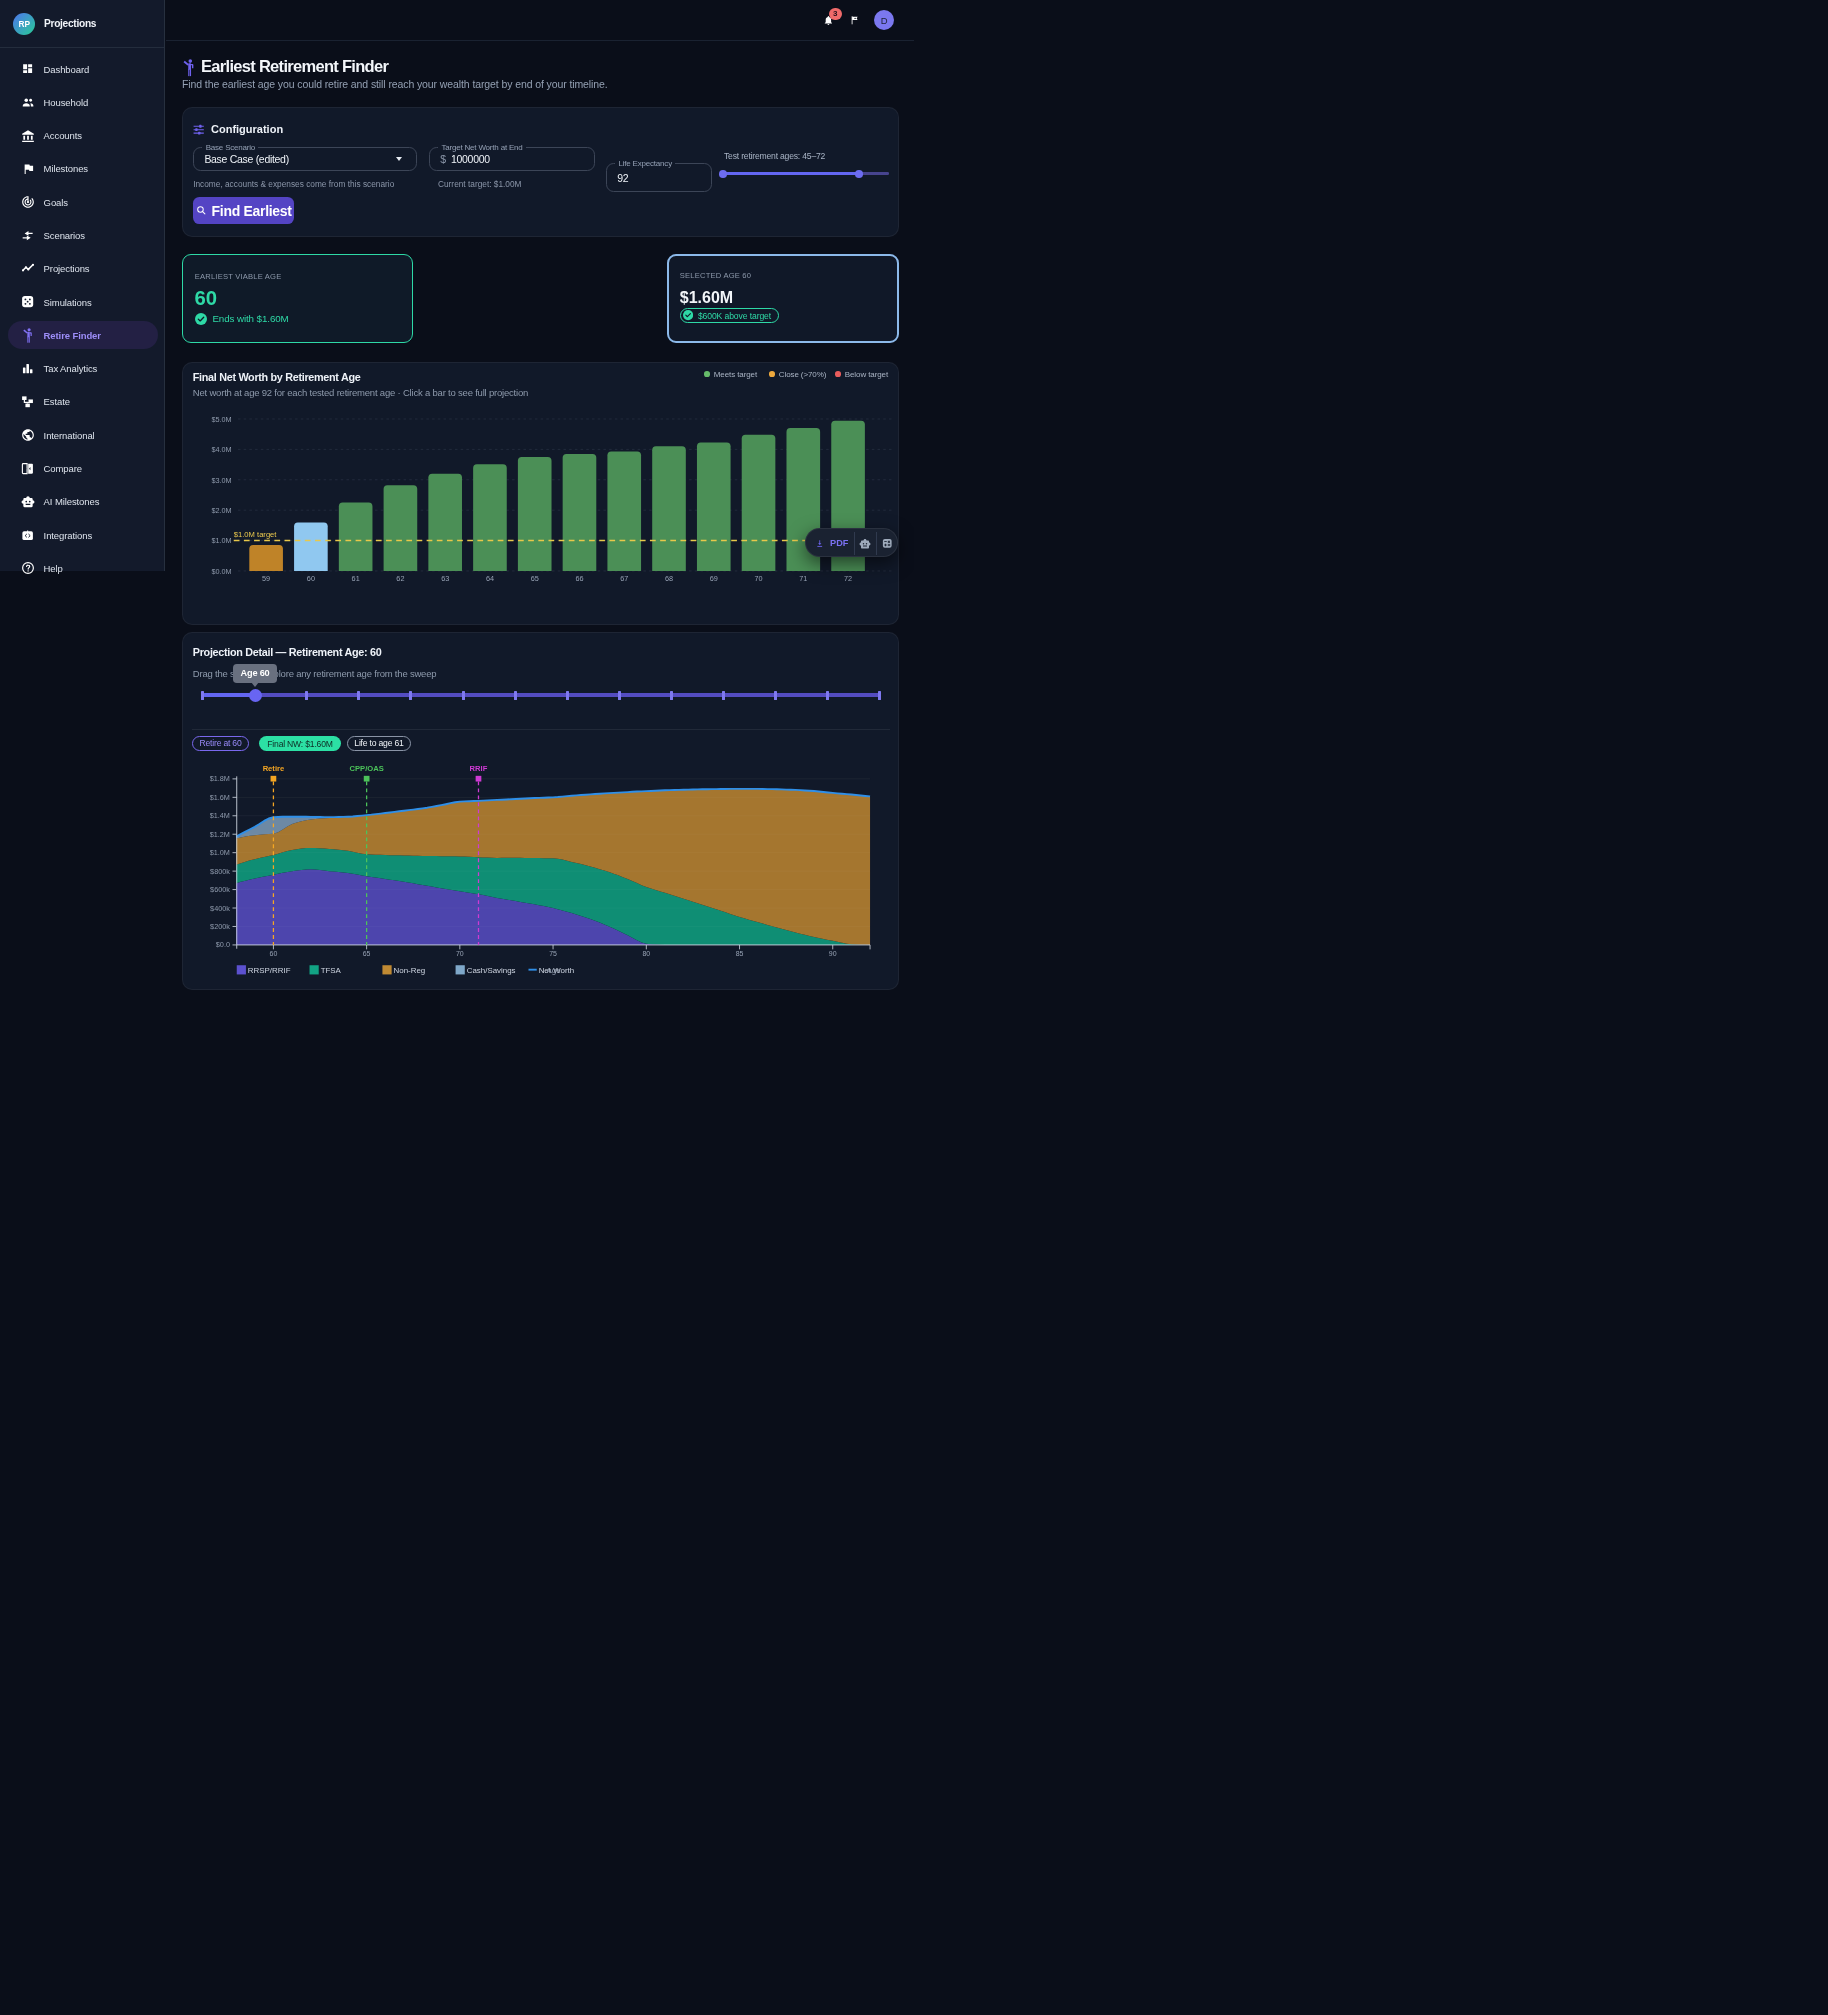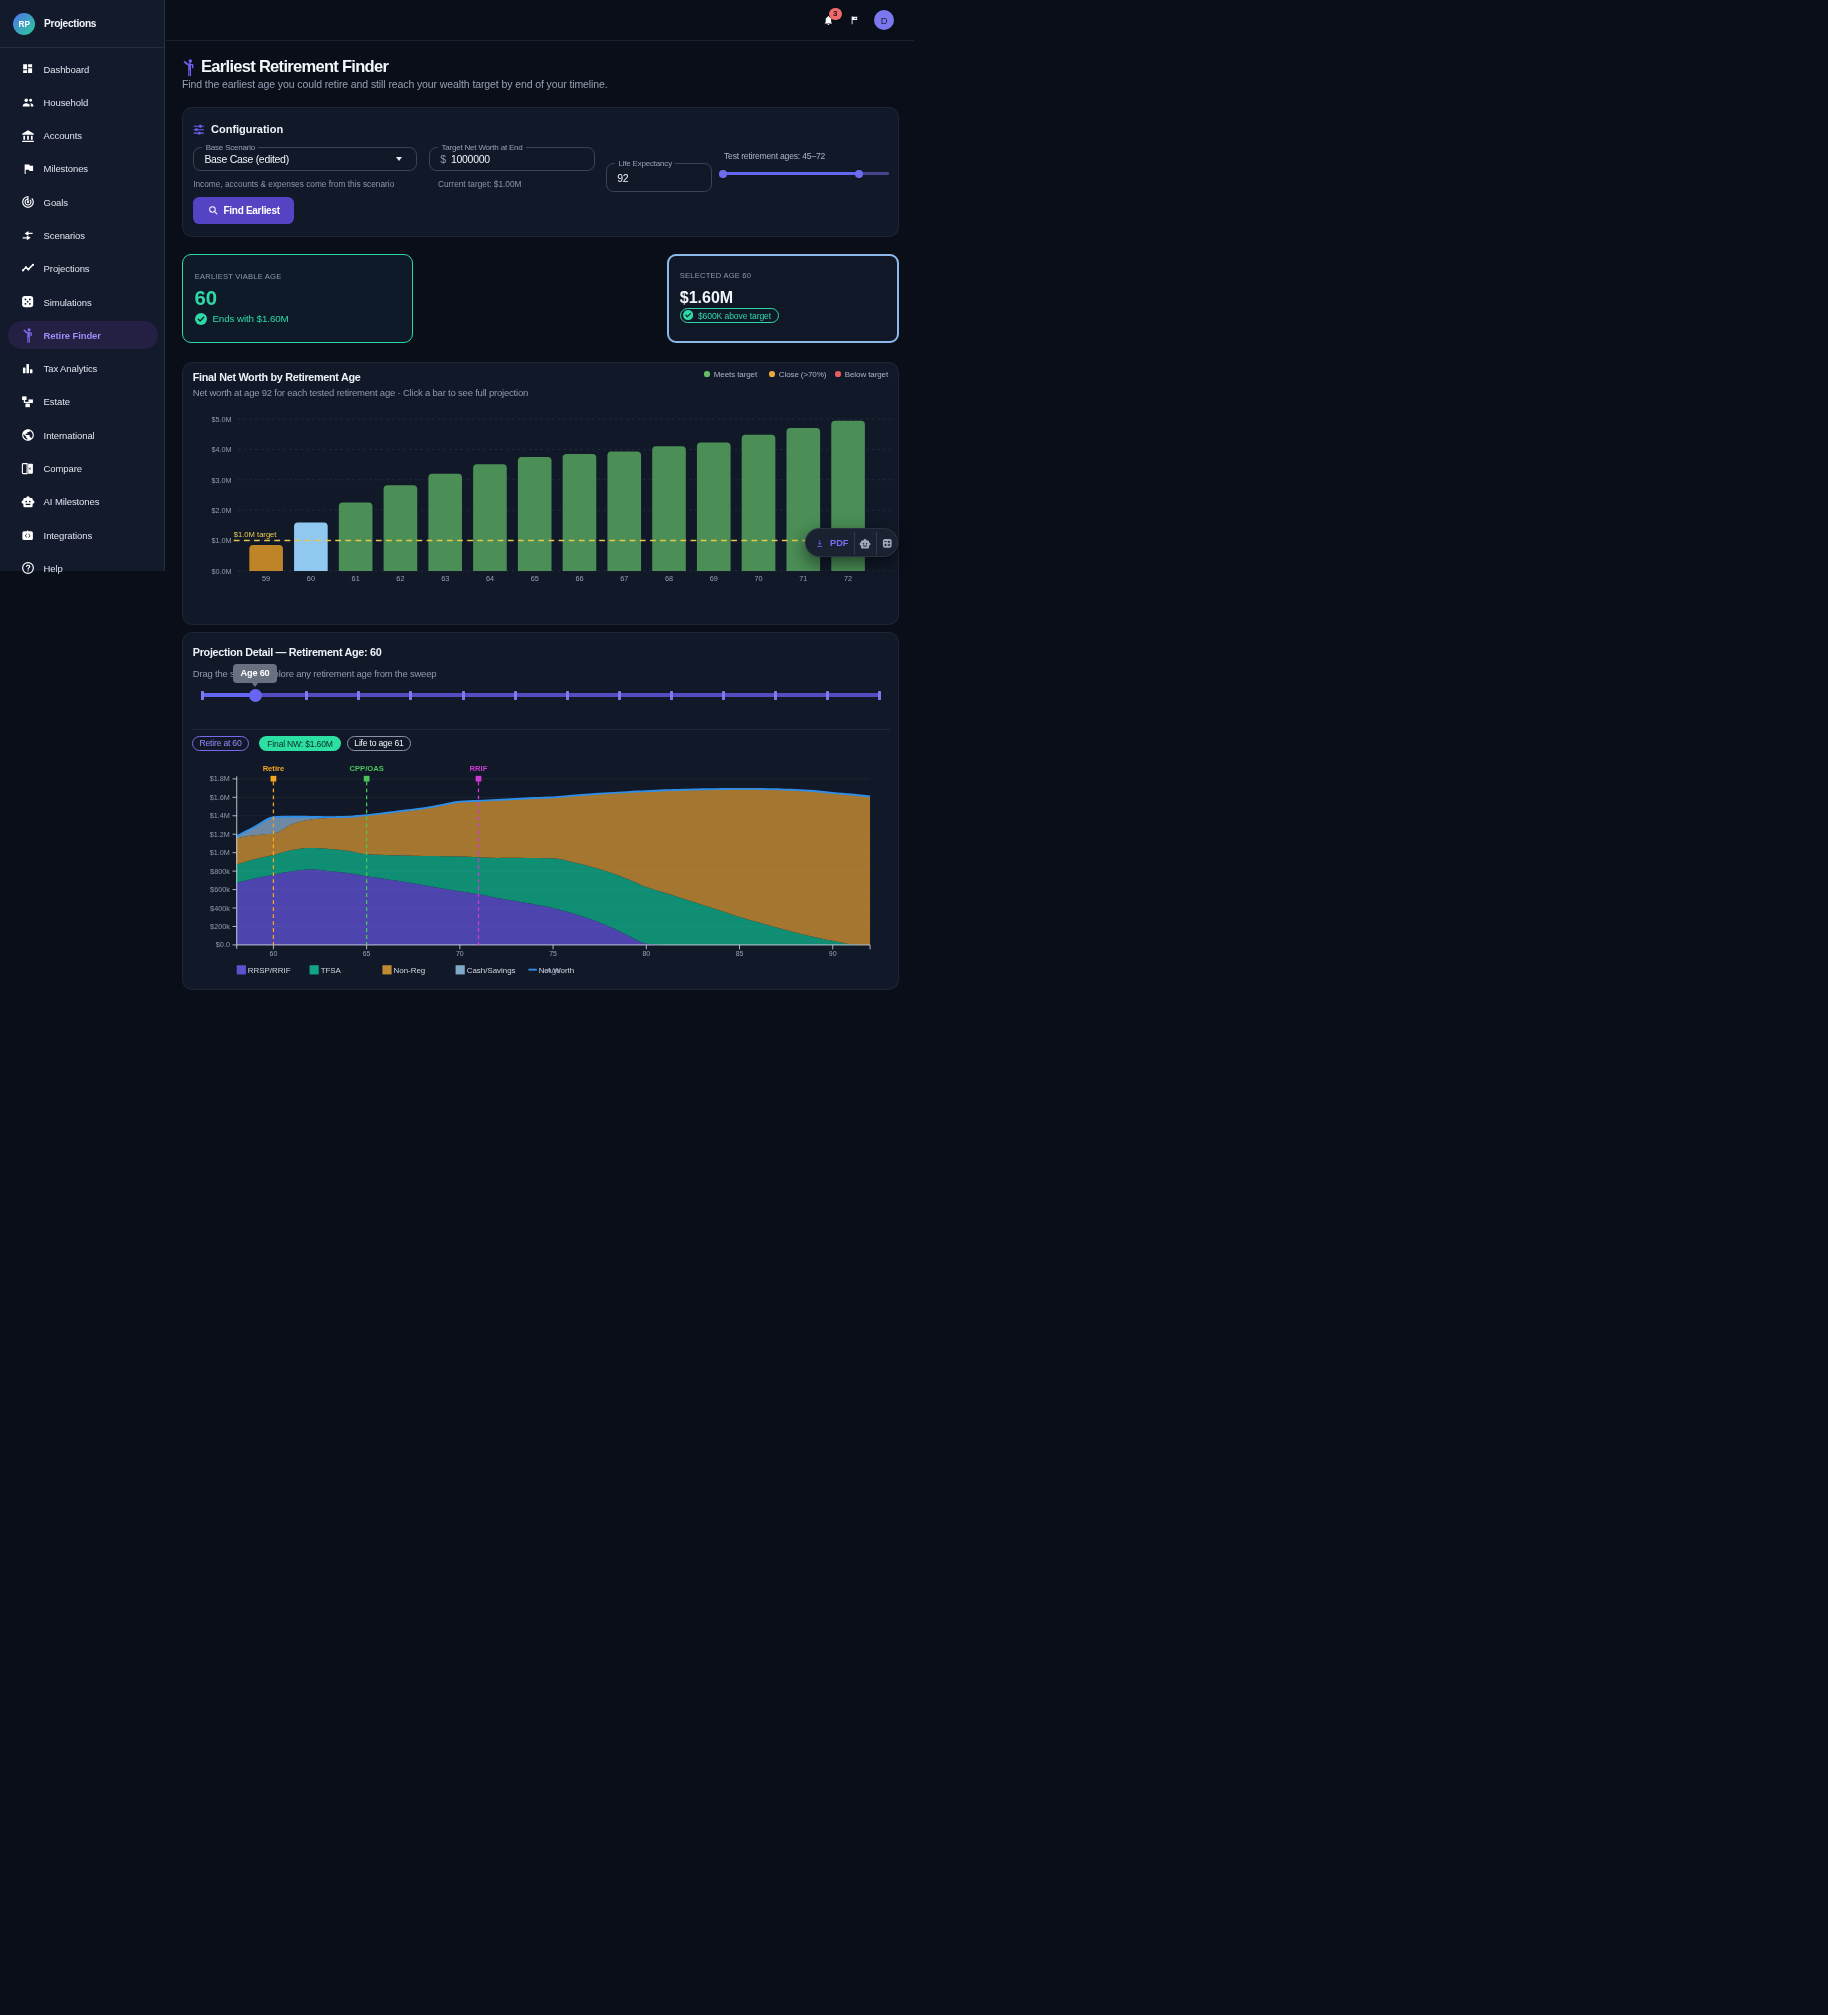--- a/index.html
+++ b/index.html
@@ -35,21 +35,21 @@
 .fld{position:absolute;border:0.6px solid #3c4557;border-radius:7.6px}
 .fld .lgd{position:absolute;top:-5.1px;left:8.3px;background:#111929;padding:0 3.2px;font-size:8px;letter-spacing:-0.2px;color:#94a0b4;white-space:nowrap}
 .fld .val{position:absolute;left:10.2px;top:50%;transform:translateY(-50%);font-size:10.5px;letter-spacing:-0.3px;color:#eef2f7;white-space:nowrap}
 .f-scn{left:10.2px;top:39px;width:224px;height:24px}
 .f-tgt{left:246px;top:39px;width:166px;height:24px}
 .f-life{left:423px;top:55px;width:106px;height:29px}
 .hint1{position:absolute;left:10.2px;top:71px;font-size:8.3px;color:#8b96a9}
 .hint2{position:absolute;left:255px;top:71px;font-size:8.3px;color:#8b96a9}
 .caret{position:absolute;left:213px;top:49px;width:0;height:0;border-left:3.8px solid transparent;border-right:3.8px solid transparent;border-top:4.4px solid #e8ecf4}
 .sl-label{position:absolute;left:541px;top:43px;font-size:8.6px;letter-spacing:-0.2px;color:#a9b4c5}
-.btn{position:absolute;left:10.2px;top:89px;width:101px;height:27px;background:#5444c4;border-radius:6.3px;color:#fff;font-size:10px;letter-spacing:-0.3px;font-weight:bold;display:flex;align-items:center;justify-content:center;gap:5.7px}
+.btn{position:absolute;left:10.2px;top:89px;width:101px;height:27px;background:#5444c4;border-radius:6.3px;color:#fff;font-size:14px;letter-spacing:-0.3px;font-weight:bold;display:flex;align-items:center;justify-content:center;gap:5.7px}
 
 .stat{position:absolute;border-radius:9px;background:#101828}
 .s1{left:182px;top:254px;width:231px;height:89px;border:1.3px solid #2ed9a6;background:#0f1a28}
 .s2{left:424px;top:254px;width:231px;height:89px;border:0.6px solid rgba(255,255,255,0.07)}
 .s3{left:667px;top:254px;width:232px;height:89px;border:2.2px solid #8cb9ea}
 .stat .lab{position:absolute;left:11.7px;top:17px;font-size:7.6px;letter-spacing:0.2px;color:#8d99ab}
 .stat .big{position:absolute;left:11.4px;top:32px;font-size:20.3px;font-weight:bold;color:#f2f5f9}
 .s1 .big{color:#2ed9a6}
 .stat .sub{position:absolute;left:11.7px;top:62px;font-size:9.2px;letter-spacing:-0.1px;color:#94a0b3}
 

